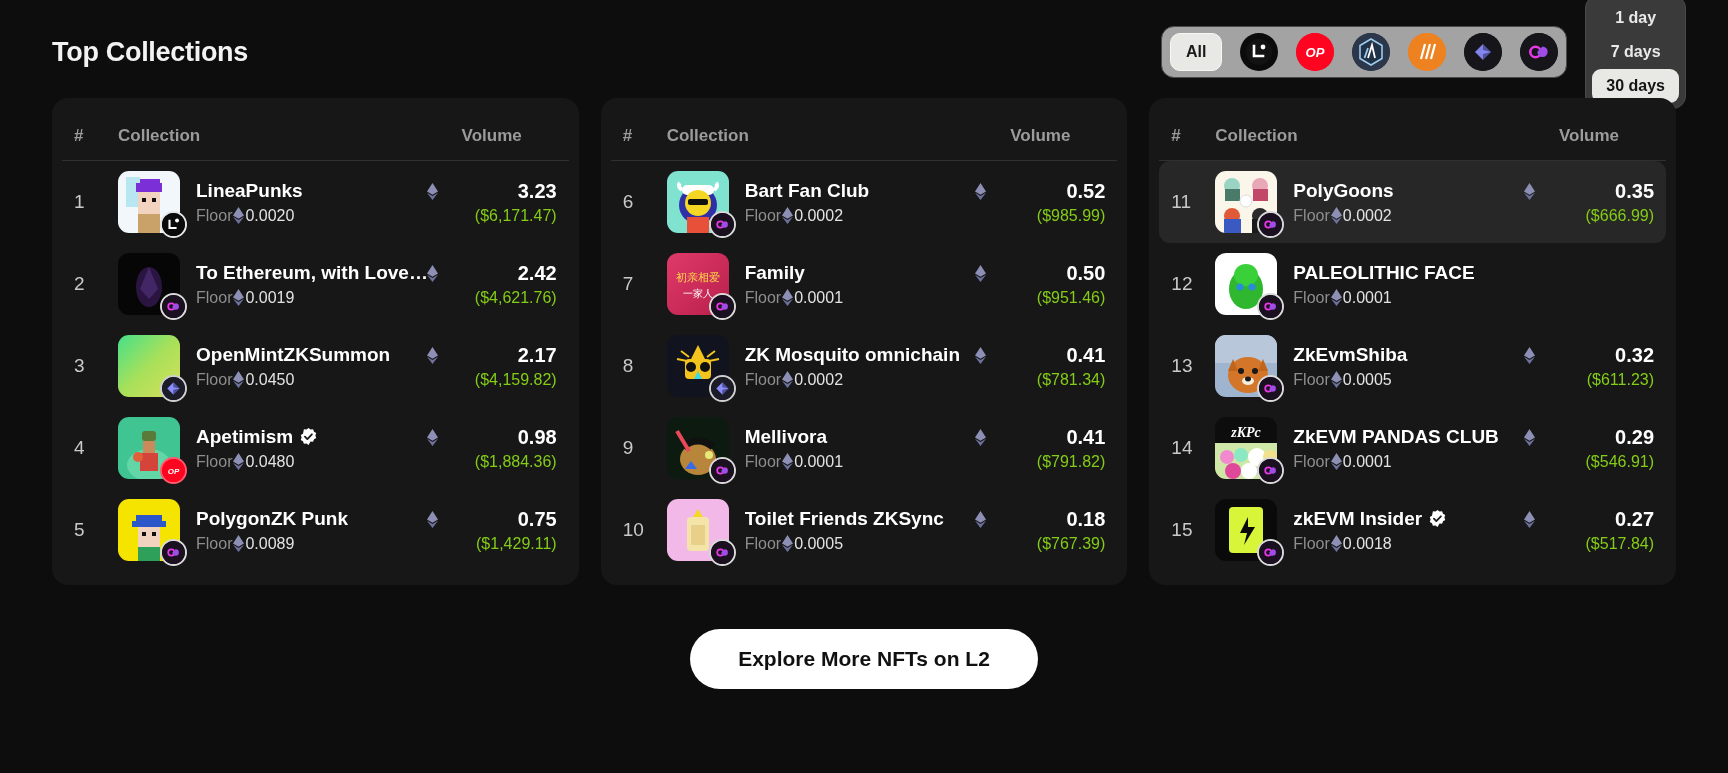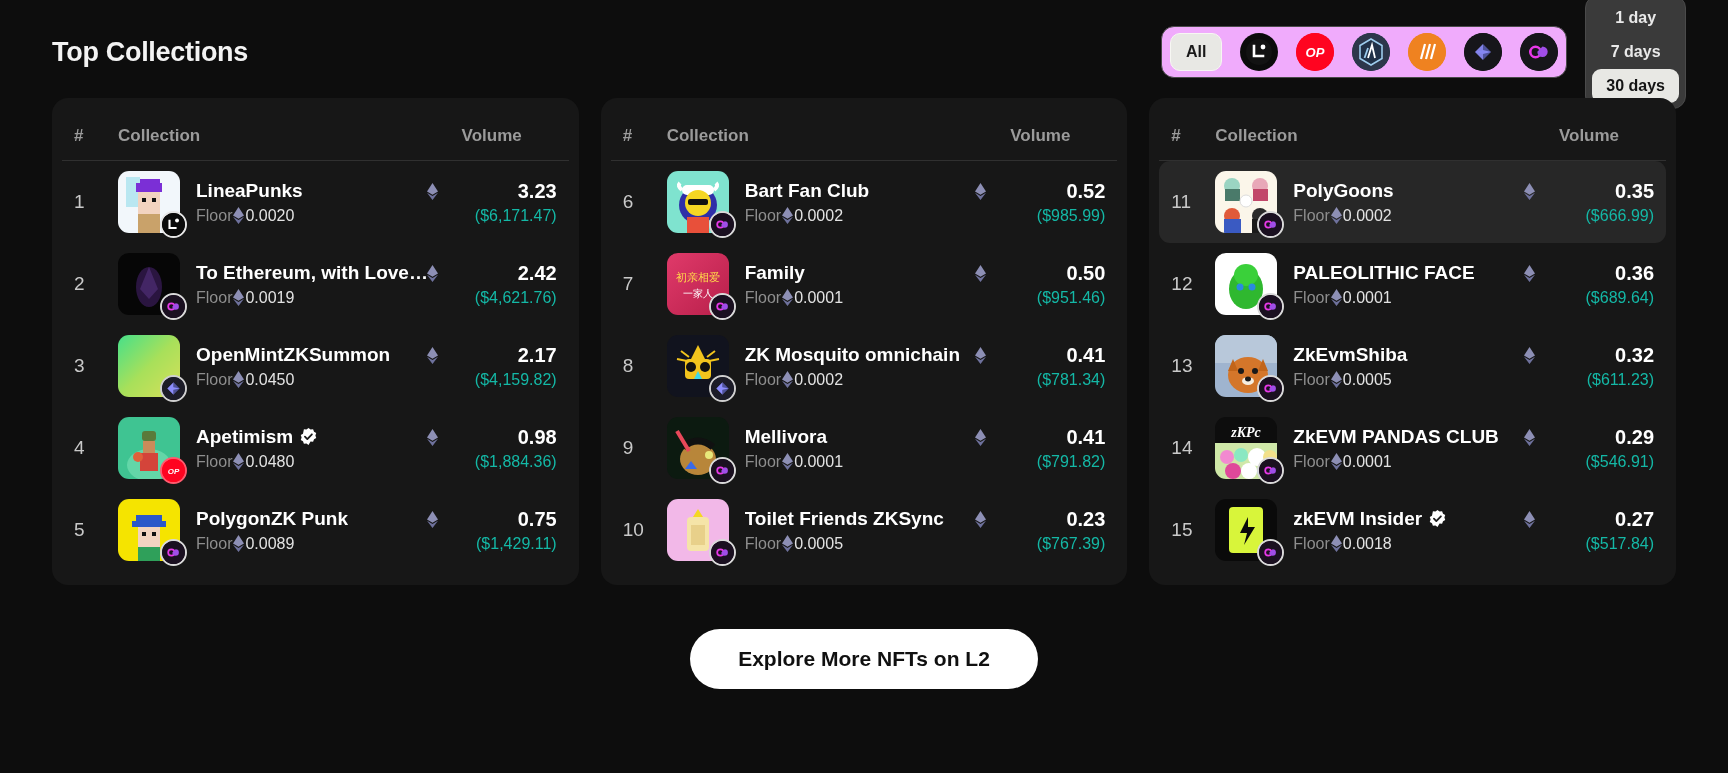--- a/index.html
+++ b/index.html
@@ -23,21 +23,21 @@
     height: 78px;
   }
   .page-title {
     font-size: 27px; font-weight: bold; color: #f3f3f3;
     letter-spacing: -0.3px;
   }
   .header-controls { display: flex; align-items: center; gap: 18px; }
 
   .chain-filter {
     display: flex; align-items: center; gap: 18px;
-    background: #f0abfc;
+    background: #a3a3a3;
     border-radius: 13px;
     padding: 6px 8px;
     border: 1px solid #4a4a4a;
     justify-content: center;
   }
   .chain-btn {
     width: 38px; height: 38px;
     border-radius: 50%;
     display: flex; align-items: center; justify-content: center;
     cursor: pointer; position: relative;
@@ -146,21 +146,21 @@
   }
   .floor-label { color: #8e8e8e; }
   .floor-val { color: #e3e3e3; }
 
   .vol-cell { text-align: right; width: 130px; flex: 0 0 130px; }
   .vol-eth {
     display: flex; align-items: center; justify-content: space-between; gap: 5px;
     color: #ffffff; font-size: 20px; font-weight: bold;
     margin-bottom: 4px;
   }
-  .vol-usd { color: #14b8a6; font-size: 16px; }
+  .vol-usd { color: #84cc16; font-size: 16px; }
 
   .eth-glyph { display: inline-block; vertical-align: middle; }
 
   
   .footer { display: flex; justify-content: center; margin-top: 44px; }
   .explore-btn {
     background: #ffffff; color: #101010;
     font-size: 21px; font-weight: bold;
     padding: 18px 48px;
     border-radius: 999px;
@@ -699,21 +699,21 @@
                 <span class="floor-val">0.0005</span>
               </div>
             </div>
           </div>
           <div class="vol-cell">
             <div class="vol-eth">
               <svg class="eth-glyph" width="11" height="17" viewBox="0 0 11 17">
                 <path d="M5.5 0 L11 8.6 L5.5 11.8 L0 8.6 Z" fill="#8d8fb5"></path>
                 <path d="M5.5 12.9 L11 9.7 L5.5 17 L0 9.7 Z" fill="#6e719c"></path>
               </svg>
-              <span>0.23</span>
+              <span>0.18</span>
             </div>
             <div class="vol-usd">($767.39)</div>
           </div>
         </div>
       </div>
     <div class="col">
         <div class="col-head">
           <div class="th-rank">#</div>
           <div class="th-coll">Collection</div>
           <div class="th-vol">Volume</div>
@@ -793,30 +793,20 @@
               <div class="floor-line">
                 <span class="floor-label">Floor</span>
                 <svg class="eth-glyph" width="11" height="17" viewBox="0 0 11 17">
                   <path d="M5.5 0 L11 8.6 L5.5 11.8 L0 8.6 Z" fill="#8d8fb5"></path>
                   <path d="M5.5 12.9 L11 9.7 L5.5 17 L0 9.7 Z" fill="#6e719c"></path>
                 </svg>
                 <span class="floor-val">0.0001</span>
               </div>
             </div>
           </div>
-          <div class="vol-cell">
-            <div class="vol-eth">
-              <svg class="eth-glyph" width="11" height="17" viewBox="0 0 11 17">
-                <path d="M5.5 0 L11 8.6 L5.5 11.8 L0 8.6 Z" fill="#8d8fb5"></path>
-                <path d="M5.5 12.9 L11 9.7 L5.5 17 L0 9.7 Z" fill="#6e719c"></path>
-              </svg>
-              <span>0.36</span>
-            </div>
-            <div class="vol-usd">($689.64)</div>
-          </div>
         </div>
         <div class="row">
           <div class="rank">13</div>
           <div class="coll-cell">
             <div class="thumb-wrap">
               <div class="thumb"><svg width="62" height="62" viewBox="0 0 62 62">
                   <rect width="62" height="62" fill="#9fb4cf"></rect>
                   <rect x="0" y="0" width="62" height="28" fill="#b8c8da"></rect>
                   <ellipse cx="33" cy="40" rx="20" ry="18" fill="#d4762a"></ellipse>
                   <path d="M18 24 l5 12 l-10 0 Z" fill="#c2651a"></path>

